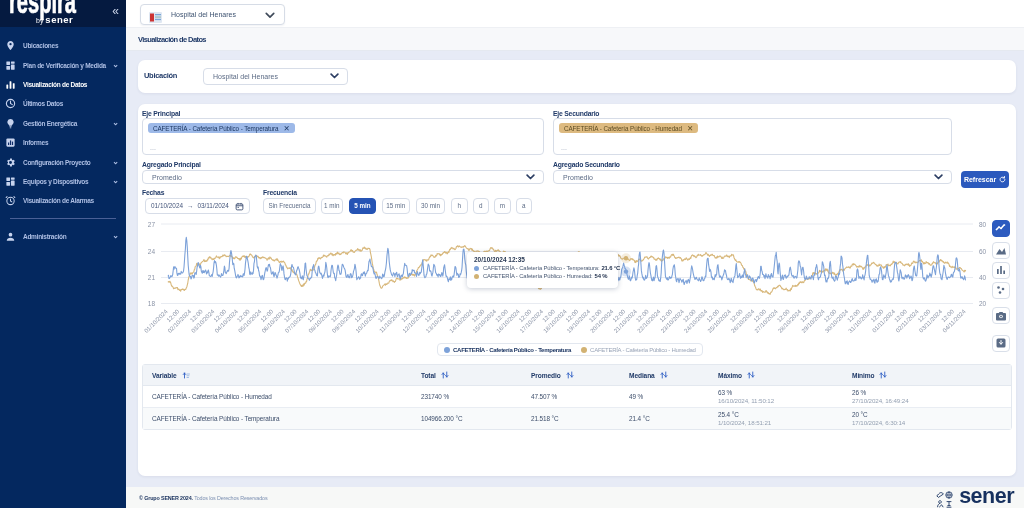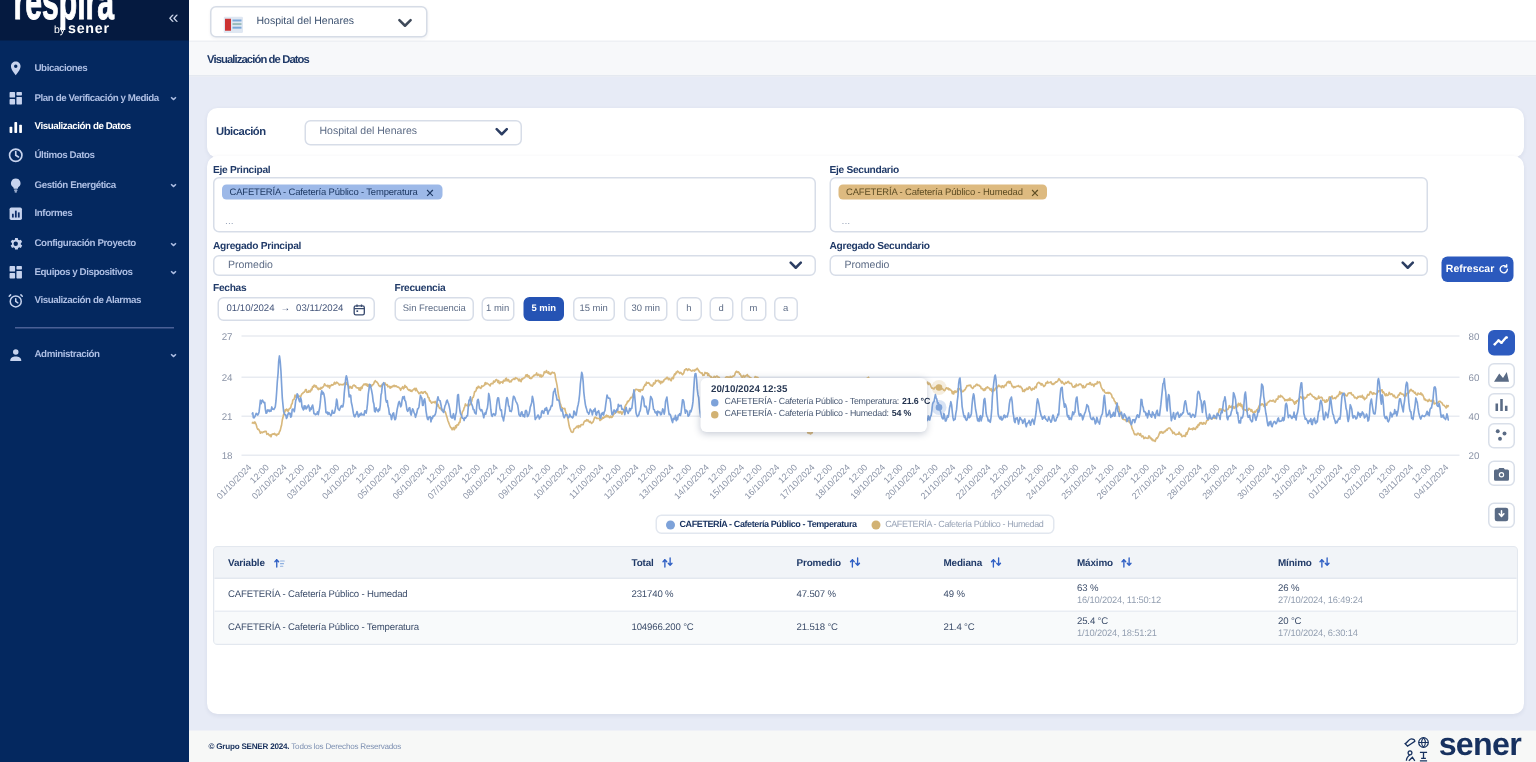--- a/index.html
+++ b/index.html
@@ -25,21 +25,21 @@
 .main{position:absolute;left:126px;top:0;width:898px;height:508px;background:#e7ebf6;}
 .topbar{position:absolute;left:0;top:0;width:898px;height:28px;background:#fff;border-bottom:1px solid #eef0f4;}
 .hsel{position:absolute;left:14px;top:4px;width:145px;height:21px;background:#fff;border:1px solid #d6dce6;border-radius:4px;display:flex;align-items:center;box-shadow:0 1px 2px rgba(20,40,90,.06);}
 .hsel .hicon{width:13px;height:11px;margin-left:8px;}
 .hsel .htxt{font-size:7px;color:#3d5270;margin-left:9px;}
 .hsel .hchev{position:absolute;right:9px;top:7px;line-height:0;}
 .titlebar{position:absolute;left:0;top:28px;width:898px;height:23px;background:#f7f8fa;border-bottom:1px solid #e5e9f0;}
 .titlebar span{position:absolute;left:12px;top:7px;font-size:7.5px;font-weight:700;color:#203a68;letter-spacing:-0.6px;}
 
 .card{position:absolute;background:#fff;border-radius:7px;box-shadow:0 1px 3px rgba(25,45,90,.07);}
-.card1{left:12px;top:60px;width:878px;height:33px;margin-top:12px;}
+.card1{left:12px;top:60px;width:878px;height:33px;}
 .card1 .lbl{position:absolute;left:6px;top:11px;font-size:7.5px;font-weight:700;color:#203a68;letter-spacing:-0.3px;}
 .card2{left:12px;top:104px;width:878px;height:372px;}
 .flabel{position:absolute;font-size:6.8px;font-weight:700;color:#203a68;letter-spacing:-0.2px;white-space:nowrap;}
 .sel{position:absolute;background:#fff;border:1px solid #d7dde8;border-radius:4px;font-size:7px;color:#5c6b85;}
 .sel .sv{position:absolute;left:9px;top:50%;transform:translateY(-50%);}
 .sel .sc{position:absolute;right:8px;top:50%;transform:translateY(-50%);line-height:0;}
 .msel{position:absolute;background:#fff;border:1px solid #d7dde8;border-radius:4px;}
 .tag{position:absolute;left:5px;top:4px;height:10px;border-radius:3px;font-size:6.3px;letter-spacing:-0.1px;display:flex;align-items:center;padding:0 5px;white-space:nowrap;}
 .tag .x{margin-left:5px;font-size:7.5px;}
 .tagblue{background:#9db9e8;color:#1d3862;}

